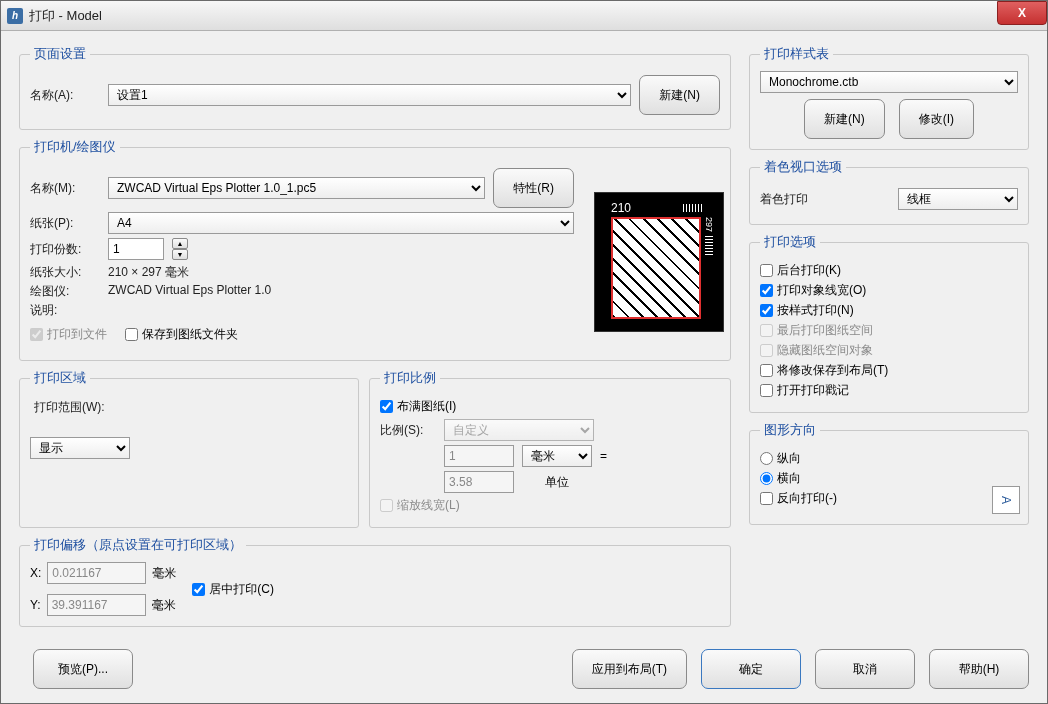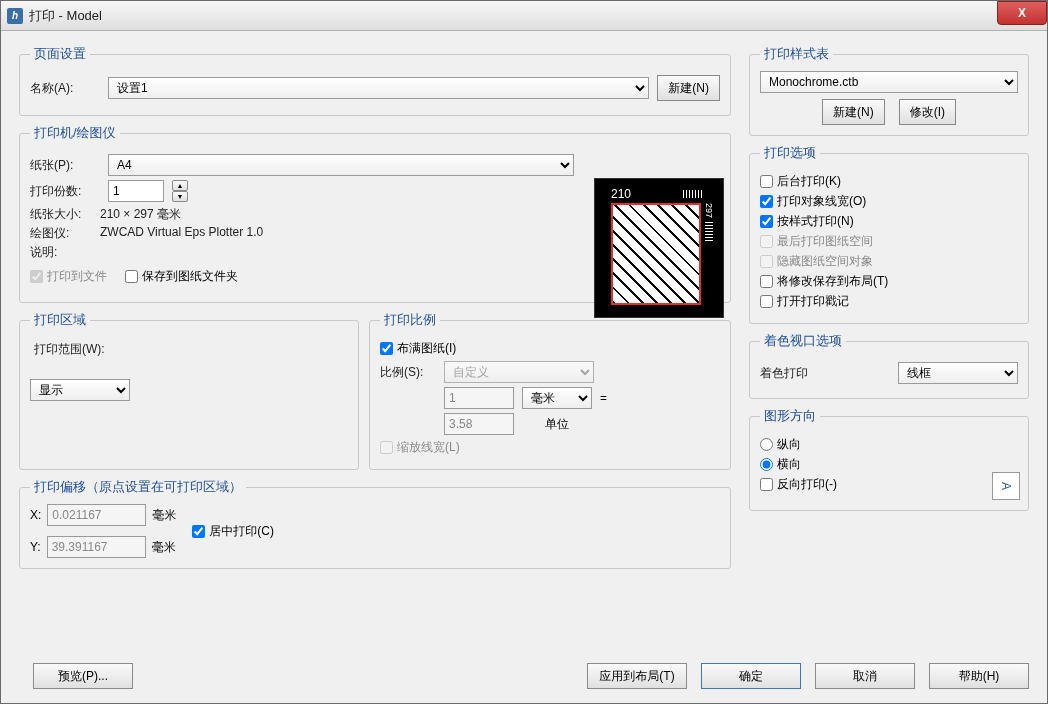--- a/index.html
+++ b/index.html
@@ -18,22 +18,22 @@
   .col-left { flex:1; display:flex; flex-direction:column; gap:8px; }
   .col-right { width:280px; display:flex; flex-direction:column; gap:8px;}
   
   .row { display:flex; align-items:center; gap:8px; margin:4px 0;}
   .lbl { min-width:70px; color:#222; }
   .lbl-sm { color:#222; }
   
   select, input[type=text] { height:22px; border:1px solid #9a9a9a; background:#fff; padding:0 4px; font-size:12px;}
   select { background:linear-gradient(#fff,#eee);}
   .combo-wide { flex:1; }
-  button { height:26px; border:1px solid #8a8a8a; background:linear-gradient(#fafafa,#e0e0e0); border-radius:0; padding:0 10px; cursor:pointer; font-size:12px;}
-  .info-row { display:flex; gap:0; margin:2px 0;}
+  button { height:40px; border:1px solid #8a8a8a; background:linear-gradient(#fafafa,#e0e0e0); border-radius:7px; padding:0 19px; cursor:pointer; font-size:12px;}
+  .info-row { display:flex; gap:8px; margin:2px 0;}
   .info-label { min-width:70px; color:#222;}
   .info-val { color:#222; }
   
   .spinner { display:flex; flex-direction:column; }
   .spinner button { height:11px; width:16px; padding:0; font-size:7px; line-height:7px; border-radius:2px;}
   
   .preview-box { width:130px; height:140px; background:#000; border:1px solid #333; position:absolute; right:6px; top:36px; display:flex; align-items:center; justify-content:center; padding:8px;}
   .preview-inner { position:relative; width:100%; height:100%; }
   .paper-top { position:absolute; top:0; left:8px; right:12px; height:14px; display:flex; justify-content:space-between; align-items:center; color:#fff; font-size:10px;}
   .paper-top .ruler { width:20px; height:8px; background:repeating-linear-gradient(90deg,#fff 0,#fff 1px,transparent 1px,transparent 3px);}
@@ -91,20 +91,27 @@
               <option>设置1</option>
             </select>
             <button>新建(N)</button>
           </div>
         </fieldset>
 
         <fieldset style="position:relative;">
           <legend>打印机/绘图仪</legend>
           <div style="padding-right:146px;">
             <div class="row">
+              <span class="lbl">名称(M):</span>
+              <select class="combo-wide">
+                <option>ZWCAD Virtual Eps Plotter 1.0_1.pc5</option>
+              </select>
+              <button>特性(R)</button>
+            </div>
+            <div class="row">
               <span class="lbl">纸张(P):</span>
               <select class="combo-wide">
                 <option>A4</option>
               </select>
             </div>
             <div class="row">
               <span class="lbl">打印份数:</span>
               <input type="text" style="width: 56px;" value="1">
               <div class="spinner">
                 <button>▲</button>
@@ -216,57 +223,57 @@
           <select style="width:100%">
             <option>Monochrome.ctb</option>
           </select>
           <div class="btn-row">
             <button>新建(N)</button>
             <button>修改(I)</button>
           </div>
         </fieldset>
 
         <fieldset>
-          <legend>打印选项</legend>
-          <label class="checkbox-row">
-              <input type="checkbox" style="">
-              <span>后台打印(K)</span>
-            </label>
-          <label class="checkbox-row">
-              <input type="checkbox" checked="" style="">
-              <span>打印对象线宽(O)</span>
-            </label>
-          <label class="checkbox-row">
-              <input type="checkbox" checked="" style="">
-              <span>按样式打印(N)</span>
-            </label>
-          <label class="checkbox-row disabled">
-              <input type="checkbox" disabled="" style="">
-              <span>最后打印图纸空间</span>
-            </label>
-          <label class="checkbox-row disabled">
-              <input type="checkbox" disabled="" style="">
-              <span>隐藏图纸空间对象</span>
-            </label>
-          <label class="checkbox-row">
-              <input type="checkbox" style="">
-              <span>将修改保存到布局(T)</span>
-            </label>
-          <label class="checkbox-row">
-              <input type="checkbox" style="">
-              <span>打开打印戳记</span>
-            </label>
-        </fieldset>
-
-        <fieldset>
           <legend>着色视口选项</legend>
           <div class="row">
             <span class="lbl-sm" style="flex:1">着色打印</span>
             <select style="width:120px"><option>线框</option></select>
           </div>
+        </fieldset>
+
+        <fieldset>
+          <legend>打印选项</legend>
+          <label class="checkbox-row">
+              <input type="checkbox" style="">
+              <span>后台打印(K)</span>
+            </label>
+          <label class="checkbox-row">
+              <input type="checkbox" checked="" style="">
+              <span>打印对象线宽(O)</span>
+            </label>
+          <label class="checkbox-row">
+              <input type="checkbox" checked="" style="">
+              <span>按样式打印(N)</span>
+            </label>
+          <label class="checkbox-row disabled">
+              <input type="checkbox" disabled="" style="">
+              <span>最后打印图纸空间</span>
+            </label>
+          <label class="checkbox-row disabled">
+              <input type="checkbox" disabled="" style="">
+              <span>隐藏图纸空间对象</span>
+            </label>
+          <label class="checkbox-row">
+              <input type="checkbox" style="">
+              <span>将修改保存到布局(T)</span>
+            </label>
+          <label class="checkbox-row">
+              <input type="checkbox" style="">
+              <span>打开打印戳记</span>
+            </label>
         </fieldset>
 
         <fieldset style="position:relative; padding-bottom:14px;">
           <legend>图形方向</legend>
           <label class="checkbox-row">
               <input type="radio" name="orient" style="">
               <span>纵向</span>
             </label>
           <label class="checkbox-row">
               <input type="radio" name="orient" checked="" style="">

